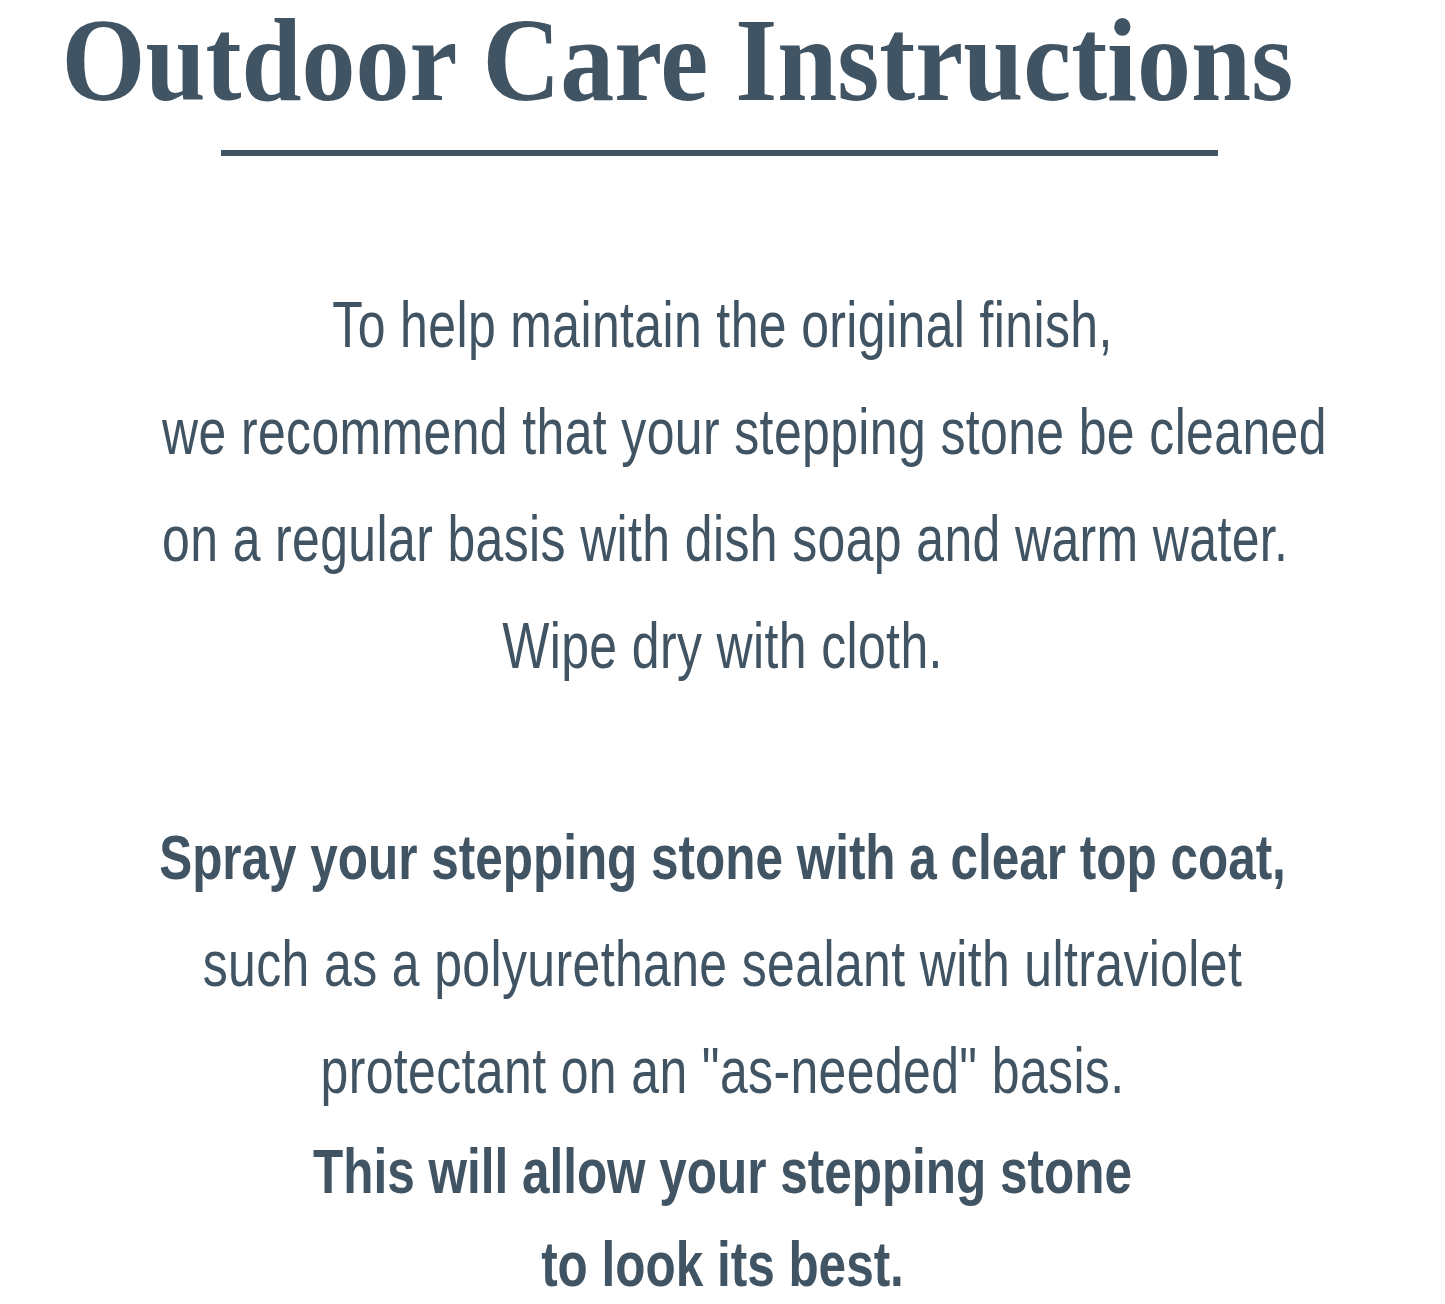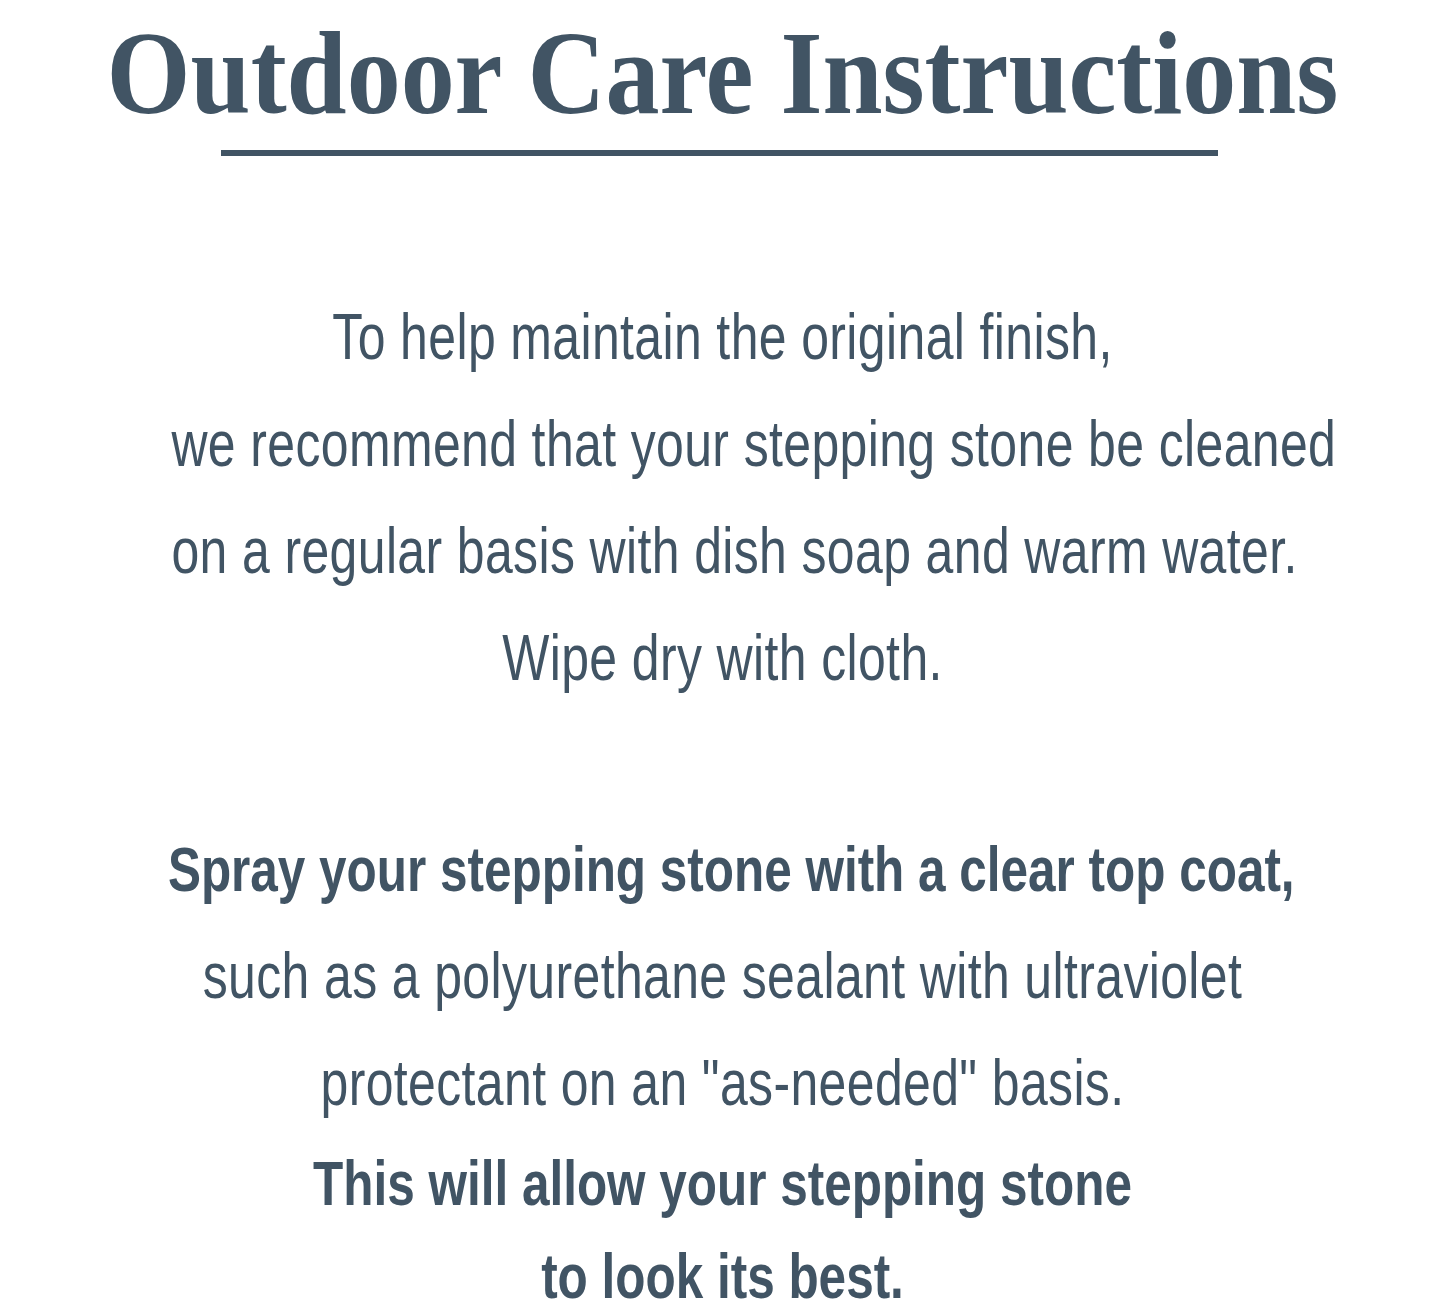--- a/index.html
+++ b/index.html
@@ -21,24 +21,24 @@
     width: 1445px;
     height: 1304px;
     background: #ffffff;
     color: #415464;
     overflow: hidden;
   }
 
   
   .title-block {
     position: absolute;
-    top: 13px;
+    top: 0;
     left: 0;
     width: 1445px;
-    text-align: center;
+    text-align: left;
   }
   .page-title {
     display: block;
     margin: 0;
     padding: 0;
     font-family: "Liberation Serif", "DejaVu Serif", serif;
     font-weight: 700;
     font-size: 118px;
     line-height: 118px;
     letter-spacing: 0px;
@@ -61,21 +61,21 @@
   
   .body-block {
     position: absolute;
     left: 0;
     top: 268px;
     width: 1445px;
     text-align: center;
   }
 
   .para {
-    margin: 16px;
+    margin: 4px;
     padding: 0;
   }
   .para + .para {
     margin-top: 104px;
   }
 
   .line {
     display: block;
     white-space: nowrap;
     font-family: "Liberation Sans", sans-serif;

